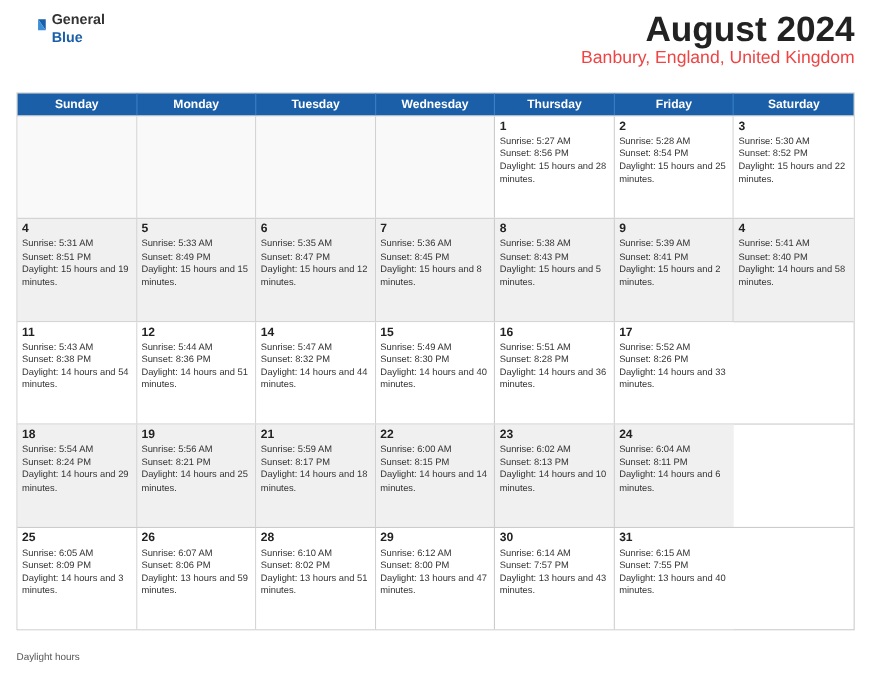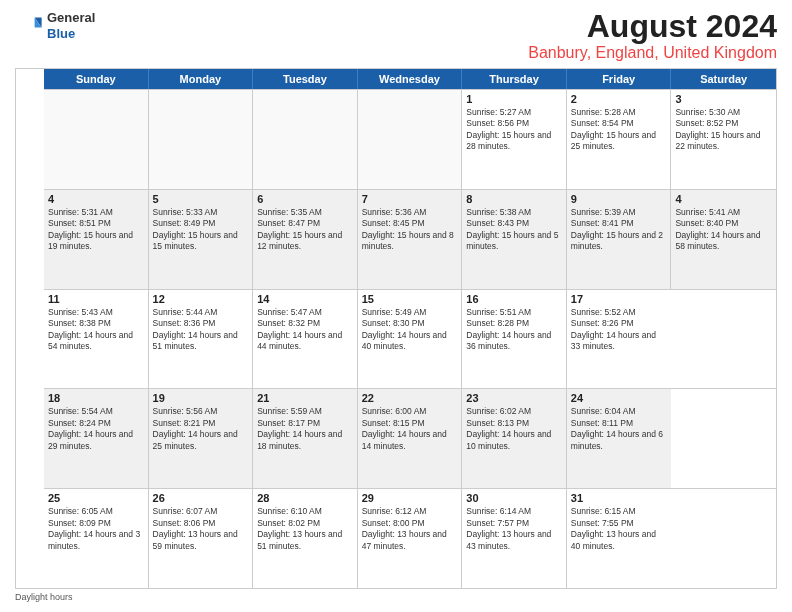--- a/index.html
+++ b/index.html
@@ -9,20 +9,21 @@
       width: 792px;
       height: 612px;
       overflow: hidden;
     }
     .page {
       width: 792px;
       height: 612px;
       padding: 10px 15px;
       display: flex;
       flex-direction: column;
+      gap: 16px;
     }
     .header {
       display: flex;
       align-items: flex-start;
       justify-content: space-between;
       margin-bottom: 6px;
     }
     .logo {
       display: flex;
       align-items: center;
@@ -51,21 +52,20 @@
       font-size: 16px;
       color: #ef4444;
       margin-top: 2px;
       margin-left: 32px;
     }
     .calendar {
       flex: 1;
       display: flex;
       flex-direction: column;
       border: 1px solid #ccc;
-      padding-left: 28px;
     }
     .cal-header {
       display: grid;
       grid-template-columns: repeat(7, 1fr);
       background: #1a5fa8;
     }
     .cal-header-cell {
       color: #fff;
       font-size: 11px;
       font-weight: bold;

